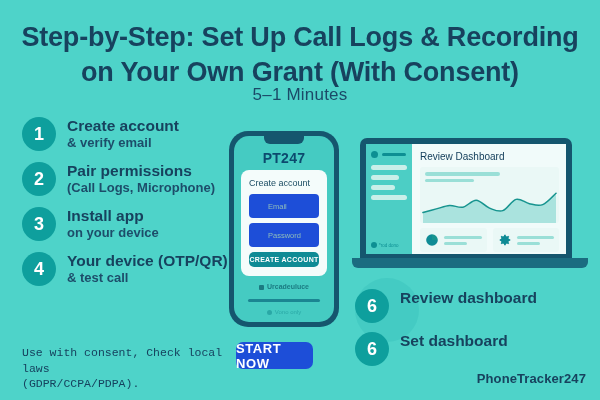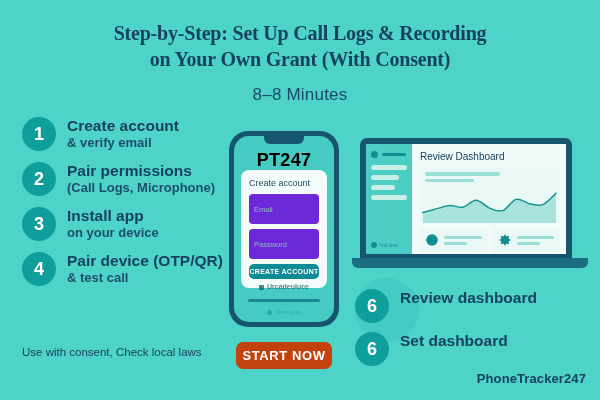--- a/index.html
+++ b/index.html
@@ -18,26 +18,25 @@
     user-select: none;
   }
 
   
   .title {
     position: absolute;
     top: 20px;
     left: 0;
     width: 600px;
     text-align: center;
-    font-size: 20px;
+    font-size: 27px;
     font-weight: bold;
     line-height: 1.30;
     letter-spacing: -0.2px;
     color: #17425e;
-    font-family: Liberation Serif, serif;
   }
   .title .line2 { display: block; }
   .subtitle {
     position: absolute;
     top: 85px;
     left: 0;
     width: 600px;
     text-align: center;
     font-size: 17px;
     font-weight: normal;
@@ -97,20 +96,21 @@
   }
 
   .disclaimer {
     position: absolute;
     left: 22px;
     top: 345px;
     width: 215px;
     font-size: 11.5px;
     line-height: 1.35;
     color: #16425e;
+    font-family: Liberation Mono, monospace;
   }
   .disclaimer span { display: block; }
 
   .brand {
     position: absolute;
     right: 14px;
     top: 371px;
     font-size: 13px;
     font-weight: bold;
     color: #17425e;
@@ -147,49 +147,49 @@
     background: #15566e;
     border-bottom-left-radius: 6px;
     border-bottom-right-radius: 6px;
   }
   .phone-brand {
     position: absolute;
     top: 14px;
     left: 0;
     width: 100%;
     text-align: center;
-    font-size: 18px;
-    font-weight: bold;
-    color: #000000;
+    font-size: 14px;
+    font-weight: bold;
+    color: #0c4a6e;
     letter-spacing: 0.3px;
   }
   .phone-card {
     position: absolute;
     top: 34px;
     left: 7px;
     right: 7px;
     background: #f4fcfb;
     border-radius: 8px;
     padding: 8px 8px 9px 8px;
     box-sizing: border-box;
   }
   .card-title {
     font-size: 9px;
     font-weight: normal;
     color: #1c4d63;
     margin-bottom: 6px;
   }
   .field {
-    height: 30px;
+    height: 24px;
     border-radius: 4px;
-    background: #6d28d9;
+    background: #1d4ed8;
     margin-bottom: 5px;
     display: flex;
     align-items: center;
-    padding-left: 5px;
+    padding-left: 19px;
     box-sizing: border-box;
     font-size: 7.5px;
     color: #8fbdba;
   }
   .card-btn {
     height: 15px;
     border-radius: 5px;
     background: #0e8b95;
     color: #ffffff;
     font-size: 7px;
@@ -248,24 +248,24 @@
     border-radius: 50%;
     background: #2aa8a6;
     margin-right: 3px;
     vertical-align: middle;
   }
 
   .start-now {
     position: absolute;
     left: 236px;
     top: 342px;
-    width: 96px;
+    width: 77px;
     height: 27px;
     border-radius: 7px;
-    background: #c2410c;
+    background: #1d4ed8;
     color: #ffffff;
     font-size: 13px;
     font-weight: bold;
     letter-spacing: 0.6px;
     display: flex;
     align-items: center;
     justify-content: center;
   }
 
   
@@ -442,21 +442,21 @@
 </style>
 </head>
 <body>
 
 <div id="infographic">
 
   <div class="title">
     <span>Step-by-Step: Set Up Call Logs &amp; Recording</span>
     <span class="line2">on Your Own Grant (With Consent)</span>
   </div>
-  <div class="subtitle">8–8 Minutes</div>
+  <div class="subtitle">5–1 Minutes</div>
 
   <div class="steps-left">
 
     <div class="step">
       <div class="step-badge">1</div>
       <div class="step-text">
         <span class="step-main">Create account</span>
         <span class="step-sub">&amp; verify email</span>
       </div>
     </div>
@@ -473,29 +473,30 @@
       <div class="step-badge">3</div>
       <div class="step-text">
         <span class="step-main">Install app</span>
         <span class="step-sub">on your device</span>
       </div>
     </div>
 
     <div class="step">
       <div class="step-badge">4</div>
       <div class="step-text">
-        <span class="step-main">Pair device (OTP/QR)</span>
+        <span class="step-main">Your device (OTP/QR)</span>
         <span class="step-sub">&amp; test call</span>
       </div>
     </div>
 
   </div>
 
   <div class="disclaimer">
     <span>Use with consent, Check local laws</span>
+    <span>(GDPR/CCPA/PDPA).</span>
   </div>
 
   <div class="phone">
     <div class="phone-screen">
       <div class="phone-notch"></div>
       <div class="phone-brand">PT247</div>
 
       <div class="phone-card">
         <div class="card-title">Create account</div>
         <div class="field">Email</div>

